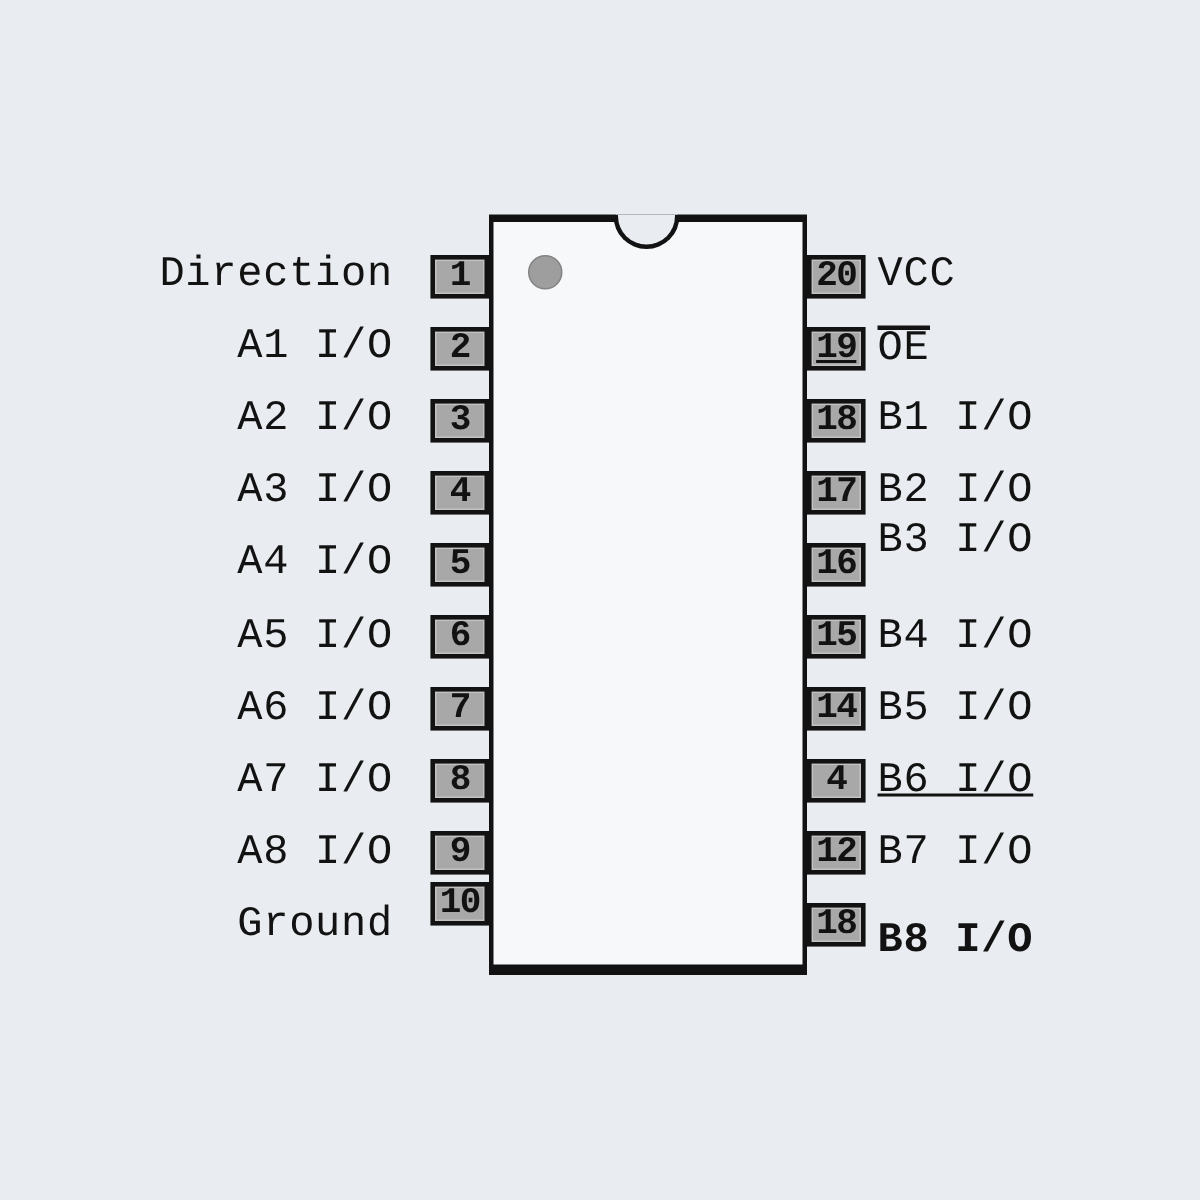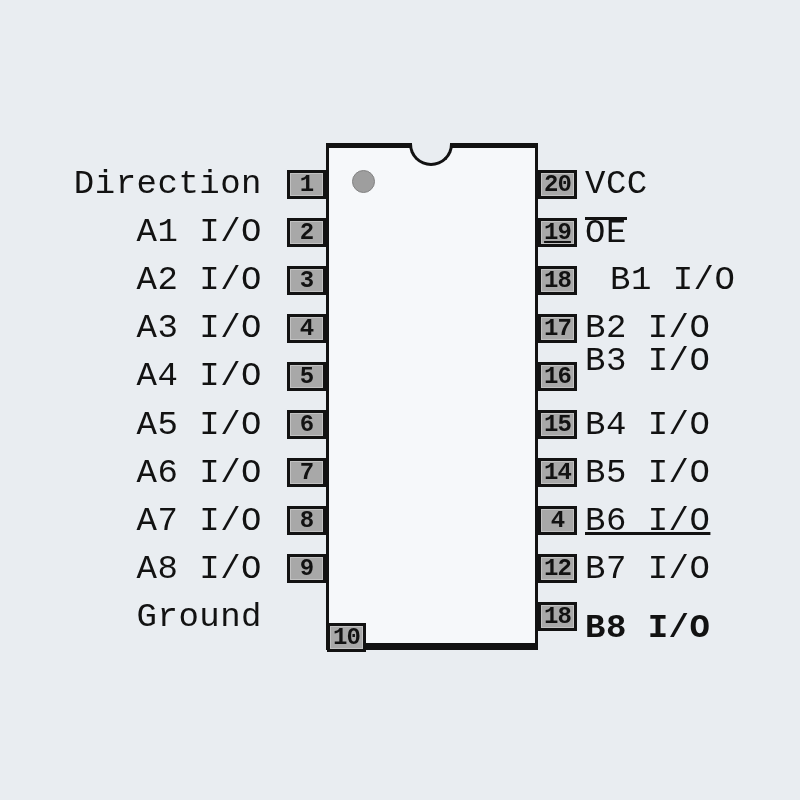--- a/index.html
+++ b/index.html
@@ -62,21 +62,21 @@
     font-size: 24px;
     line-height: 23px;
     text-align: center;
     letter-spacing: -1px;
   }
   .pin-box.left  { left: 287px; }
   .pin-box.right { left: 538px; }
   .pin-label {
     position: absolute;
     height: 30px;
-    font-size: 34px;
+    font-size: 28px;
     line-height: 30px;
     letter-spacing: 0.5px;
     white-space: pre;
   }
   .pin-label.left {
     right: 538px;
     text-align: right;
   }
   .pin-label.right {
     left: 585px;
@@ -108,28 +108,28 @@
       <div class="pin-box left" style="top: 361.9px;">5</div>
       <div class="pin-label left" style="top: 361.4px;"><span>A4 I/O</span></div>
       <div class="pin-box left" style="top: 410px;">6</div>
       <div class="pin-label left" style="top: 409.5px;"><span>A5 I/O</span></div>
       <div class="pin-box left" style="top: 458.1px;">7</div>
       <div class="pin-label left" style="top: 457.6px;"><span>A6 I/O</span></div>
       <div class="pin-box left" style="top: 506.2px;">8</div>
       <div class="pin-label left" style="top: 505.7px; font-family: Liberation Mono, monospace;"><span>A7 I/O</span></div>
       <div class="pin-box left" style="top: 554.3px;">9</div>
       <div class="pin-label left" style="top: 553.8px;"><span>A8 I/O</span></div>
-      <div class="pin-box left" style="top: 623px; margin-left: 40px;">10</div>
+      <div class="pin-box left" style="top: 588px;">10</div>
       <div class="pin-label left" style="top: 601.9px;"><span>Ground</span></div>
       <div class="pin-box right" style="top: 169.5px;">20</div>
       <div class="pin-label right" style="top: 169px;"><span>VCC</span></div>
       <div class="pin-box right" style="top: 217.6px; text-decoration: underline;">19</div>
       <div class="pin-label right" style="top: 217.1px;"><span class="overline">OE</span></div>
       <div class="pin-box right" style="top: 265.7px;">18</div>
-      <div class="pin-label right" style="top: 265.2px; margin-left: 25px;"><span>B1 I/O</span></div>
+      <div class="pin-label right" style="top: 265.2px;"><span>B1 I/O</span></div>
       <div class="pin-box right" style="top: 313.8px;">17</div>
       <div class="pin-label right" style="top: 313.3px;"><span>B2 I/O</span></div>
       <div class="pin-box right" style="top: 361.9px;">16</div>
       <div class="pin-label right" style="top: 346px;"><span>B3 I/O</span></div>
       <div class="pin-box right" style="top: 410px;">15</div>
       <div class="pin-label right" style="top: 409.5px;"><span>B4 I/O</span></div>
       <div class="pin-box right" style="top: 458.1px;">14</div>
       <div class="pin-label right" style="top: 457.6px;"><span>B5 I/O</span></div>
       <div class="pin-box right" style="top: 506.2px;">4</div>
       <div class="pin-label right" style="top: 505.7px; text-decoration: underline;"><span>B6 I/O</span></div>

